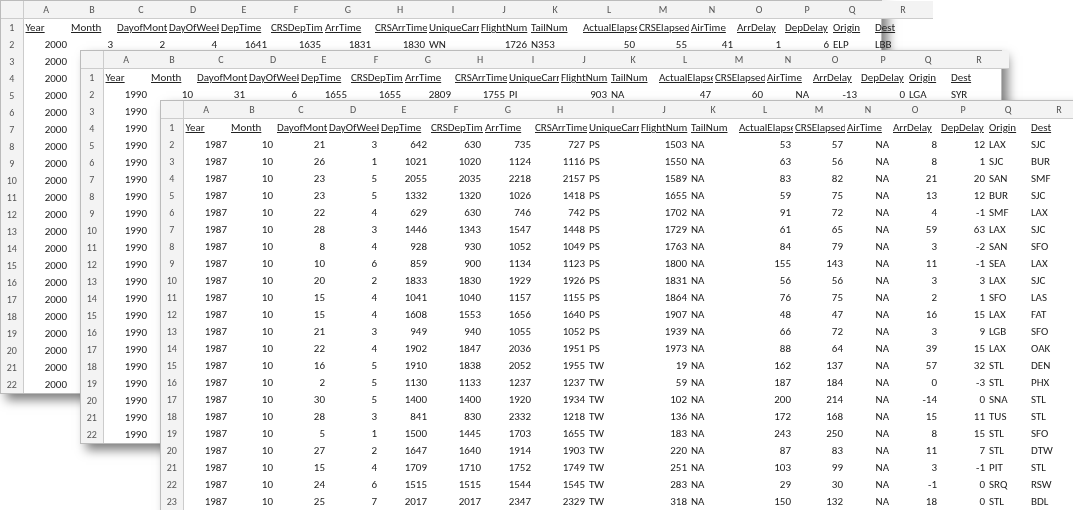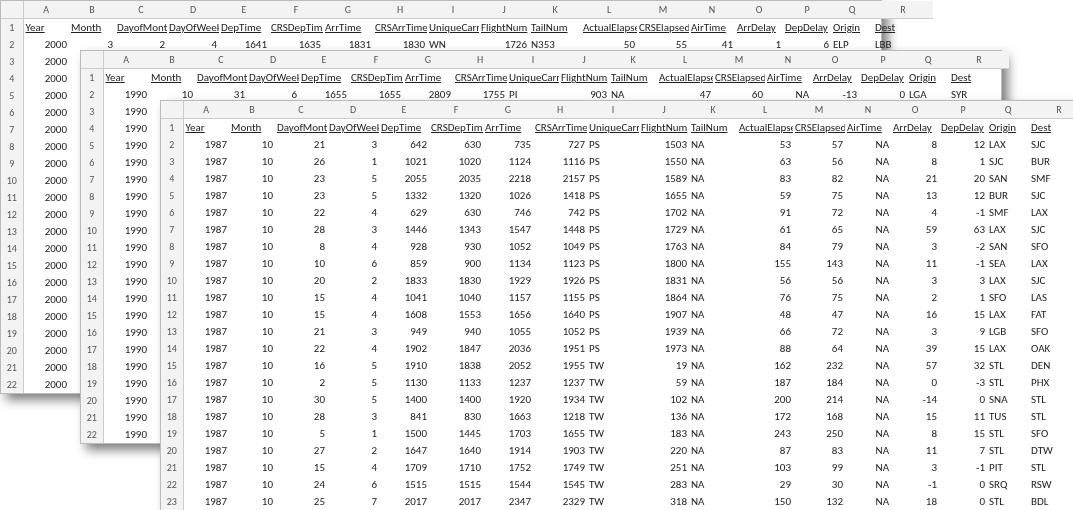--- a/index.html
+++ b/index.html
@@ -1439,21 +1439,21 @@
           <td>16</td>
           <td>5</td>
           <td>1910</td>
           <td>1838</td>
           <td>2052</td>
           <td>1955</td>
           <td class="txt">TW</td>
           <td>19</td>
           <td class="txt">NA</td>
           <td>162</td>
-          <td>232</td>
+          <td>137</td>
           <td>NA</td>
           <td>57</td>
           <td>32</td>
           <td class="txt">STL</td>
           <td class="txt">DEN</td>
         </tr>
         <tr>
           <td class="rowhdr">16</td>
           <td>1987</td>
           <td>10</td>
@@ -1496,21 +1496,21 @@
           <td class="txt">STL</td>
         </tr>
         <tr>
           <td class="rowhdr">18</td>
           <td>1987</td>
           <td>10</td>
           <td>28</td>
           <td>3</td>
           <td>841</td>
           <td>830</td>
-          <td>1663</td>
+          <td>2332</td>
           <td>1218</td>
           <td class="txt">TW</td>
           <td>136</td>
           <td class="txt">NA</td>
           <td>172</td>
           <td>168</td>
           <td>NA</td>
           <td>15</td>
           <td>11</td>
           <td class="txt">TUS</td>

